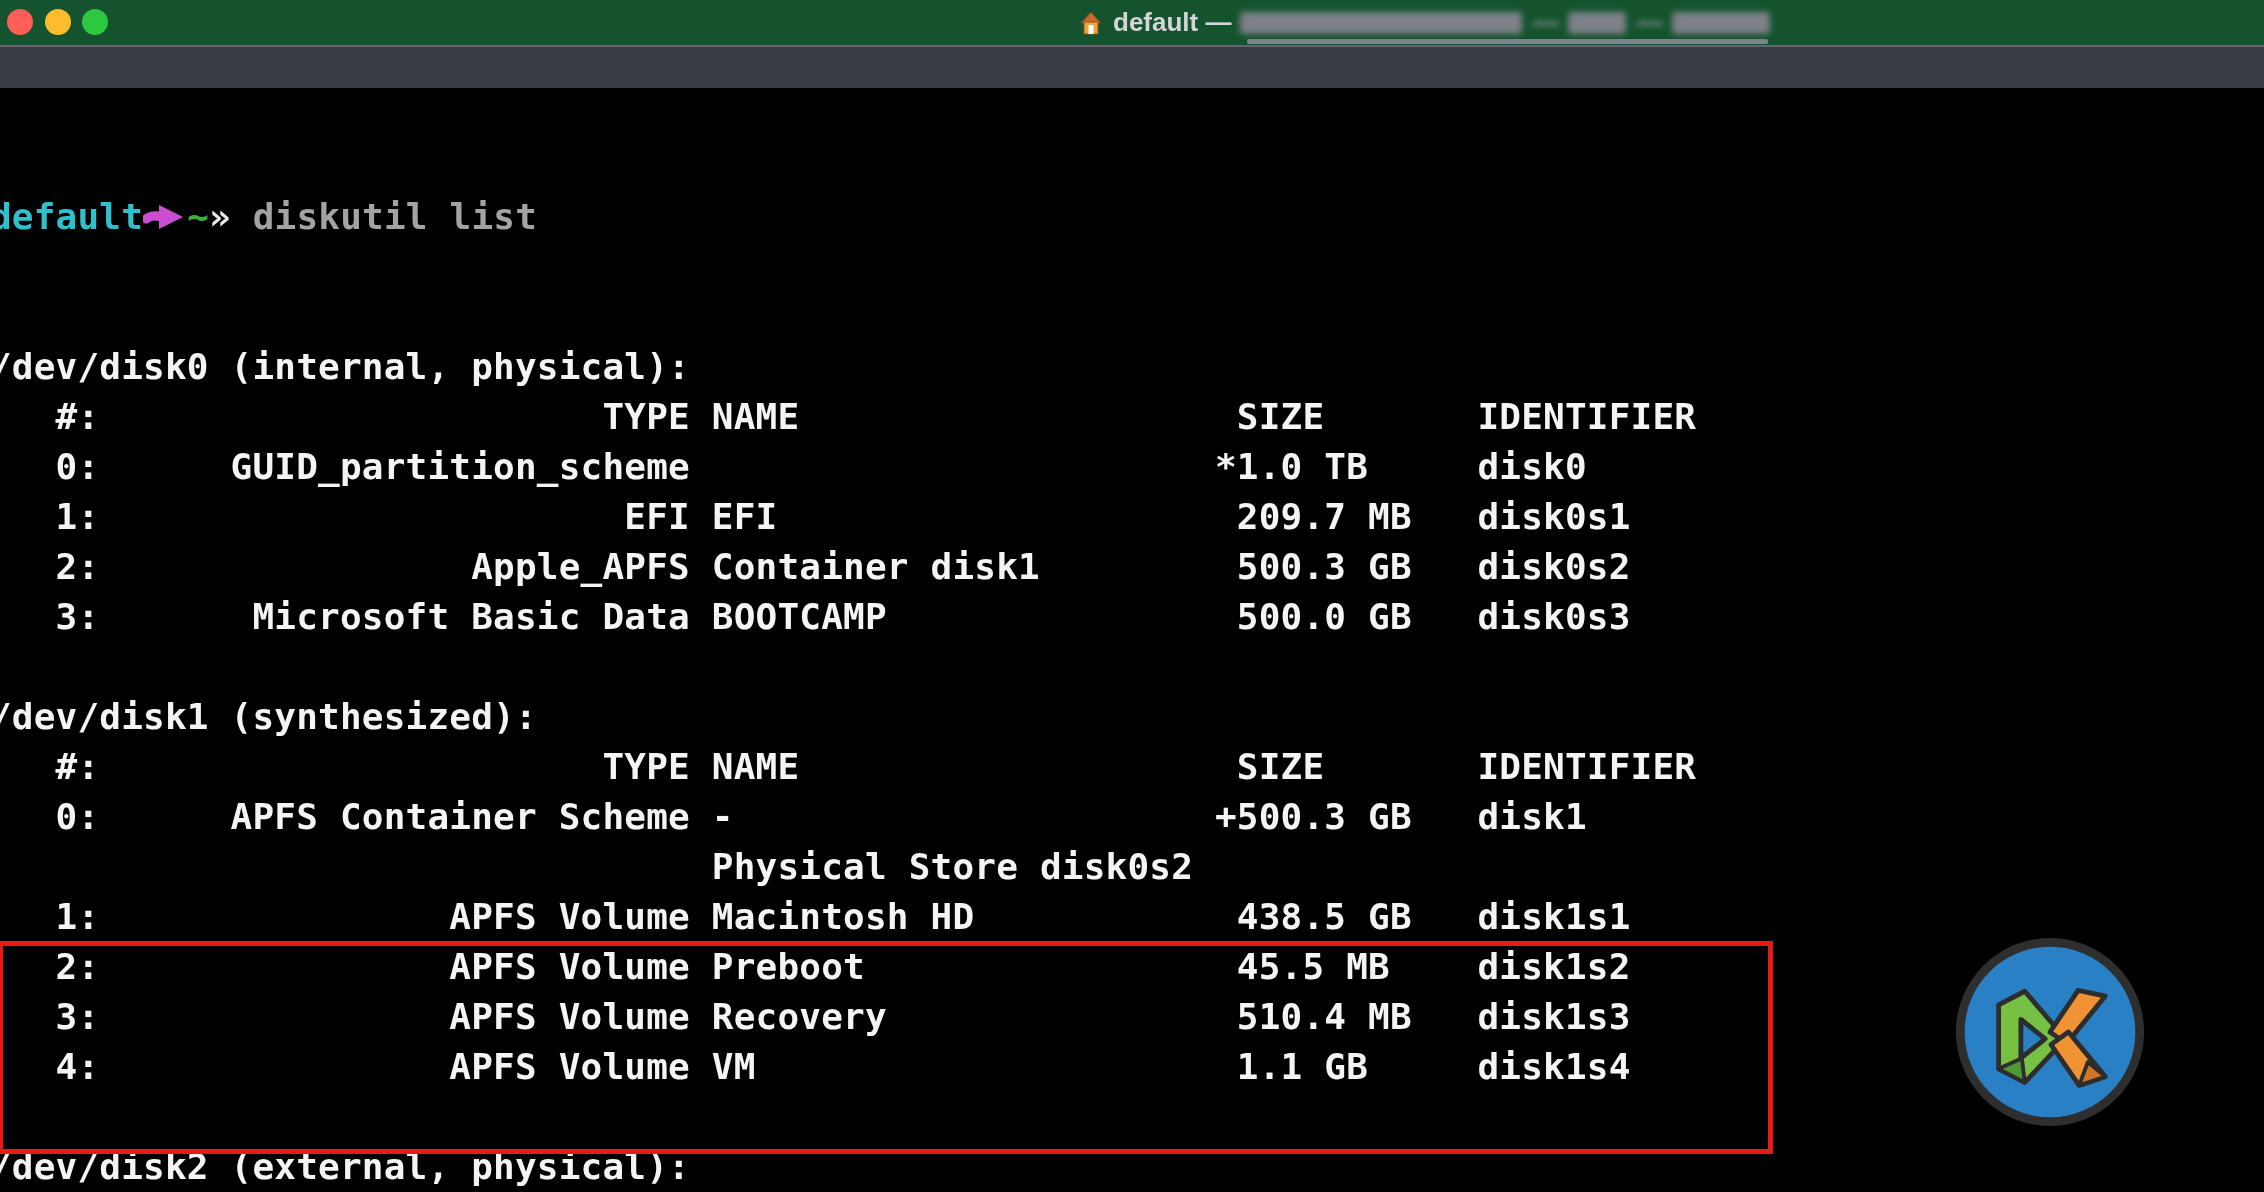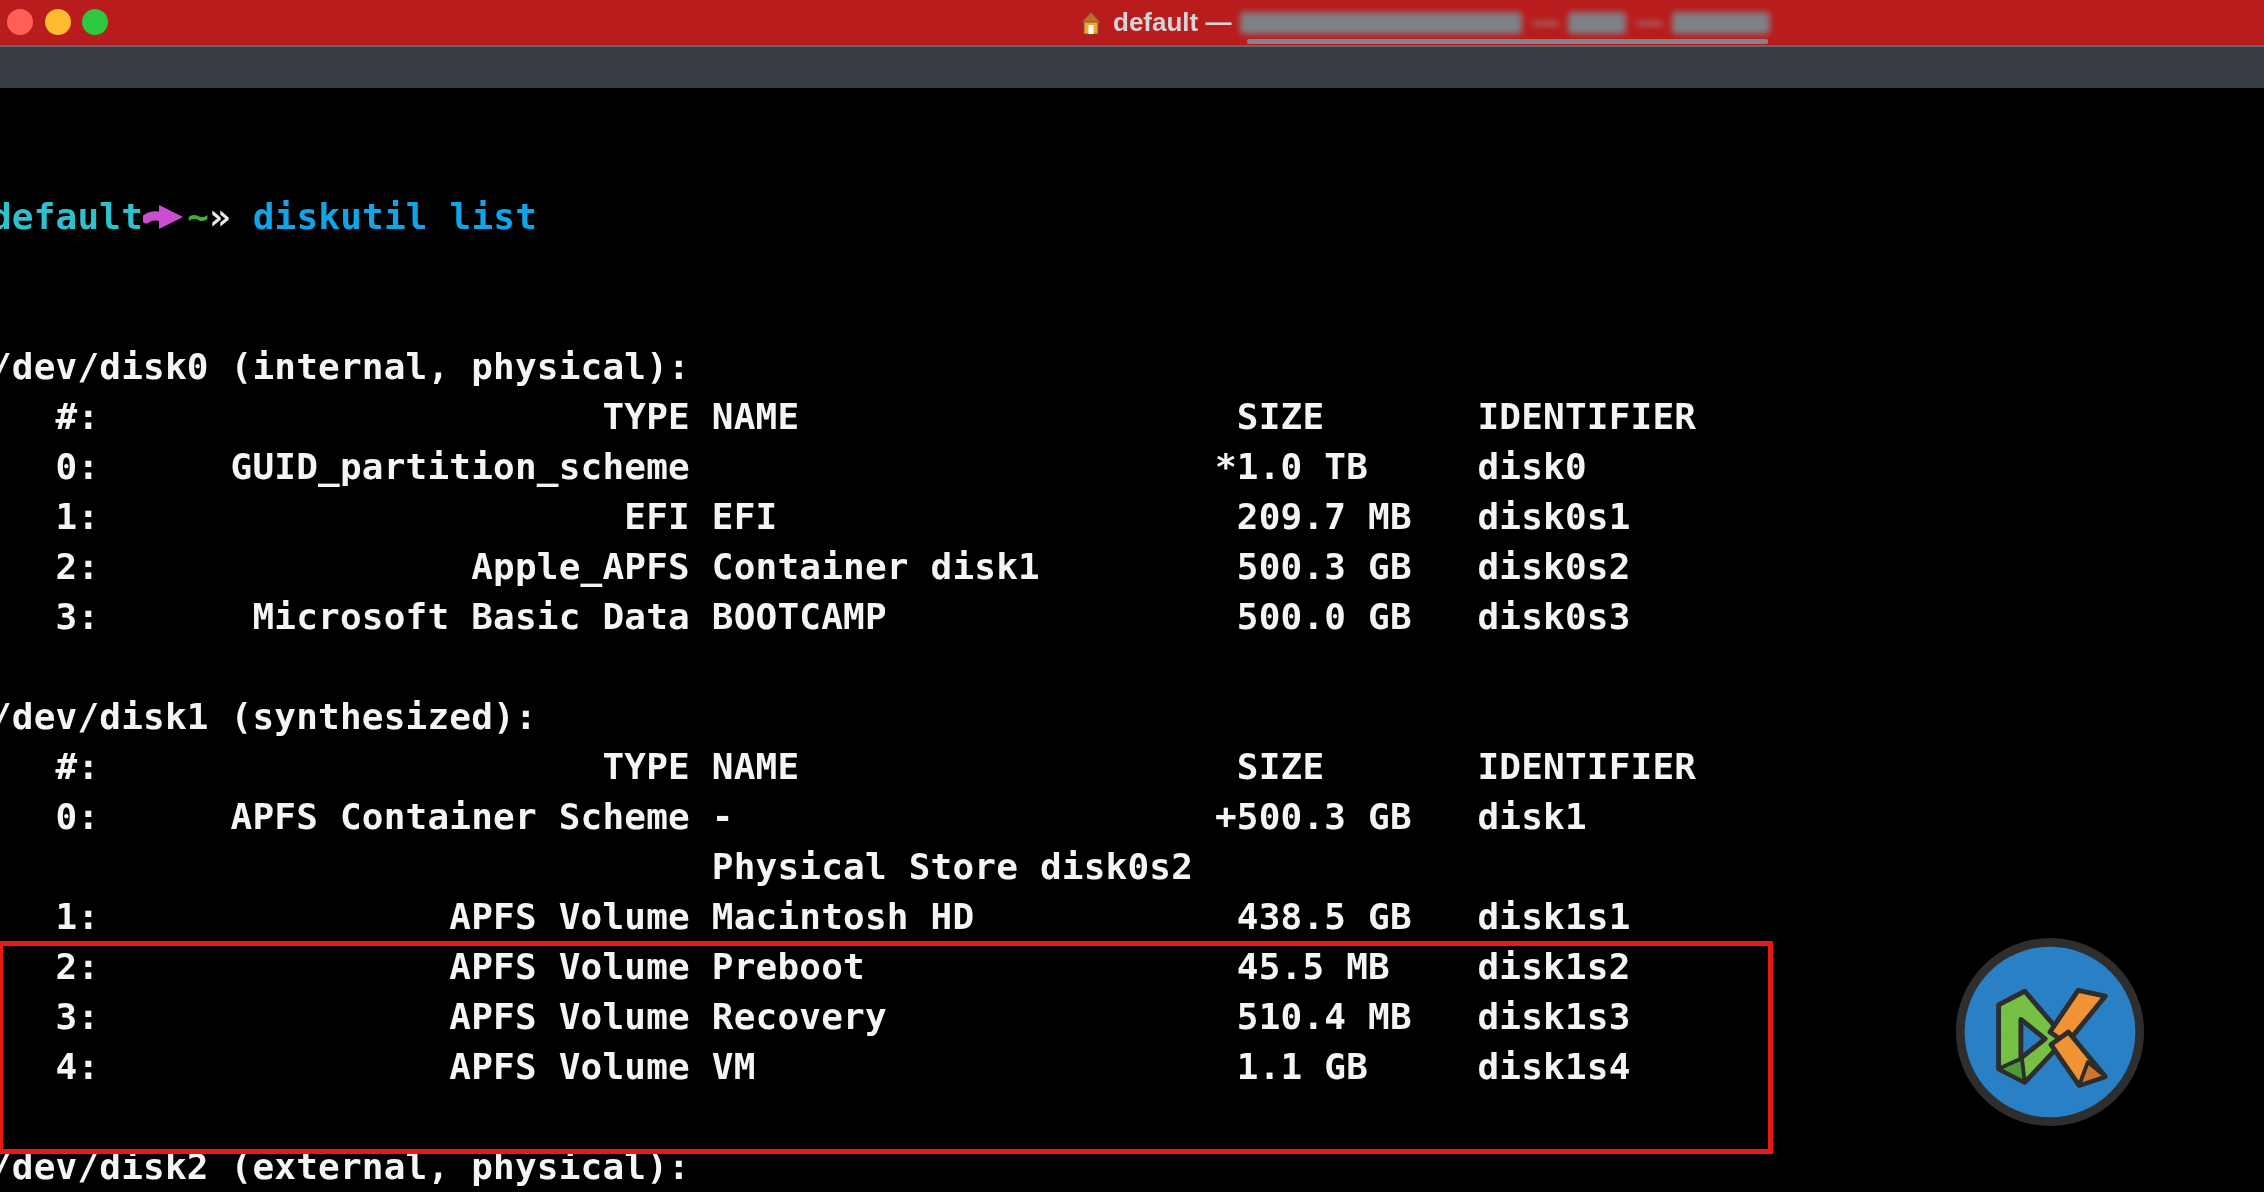--- a/index.html
+++ b/index.html
@@ -4,21 +4,21 @@
 <style>
   html,body{margin:0;padding:0;background:#000;}
   body{
     width:2264px;height:1192px;position:relative;overflow:hidden;
     font-family:"Liberation Sans",sans-serif;
   }
 
   
   .titlebar{
     position:absolute;left:0;top:0;width:2264px;height:45px;
-    background:#b91c1c;
+    background:#14532d;
   }
   .divider{
     position:absolute;left:0;top:45px;width:2264px;height:2px;background:#63666d;
   }
   .tabbar{
     position:absolute;left:0;top:47px;width:2264px;height:41px;background:#393d46;
   }
   .traffic{position:absolute;top:9px;width:26px;height:26px;border-radius:50%;}
   .tl-close{left:7px;background:#ff5f57;}
   .tl-min{left:45px;background:#febc2e;}
@@ -52,21 +52,21 @@
   .term-inner{
     position:absolute;left:-10px;top:4px;
     font:bold 36px/50px "DejaVu Sans Mono",monospace;
     letter-spacing:0.2px;color:#f4f4f4;white-space:pre;
   }
   .prompt-line{height:50px;white-space:pre;}
   .p-host{color:#2fc0cd;}
   .p-arrow{display:inline-block;width:44px;height:30px;vertical-align:-3px;}
   .p-path{color:#3fae38;}
   .p-caret{color:#e9e9e9;}
-  .p-cmd{color:#0ea5e9;}
+  .p-cmd{color:#a3a3a3;}
   .term-output{margin:0;font:inherit;letter-spacing:inherit;color:inherit;}
 
   
   .highlight-box{
     position:absolute;left:-2px;top:941px;width:1775px;height:213px;
     border:5px solid #e81a17;box-sizing:border-box;
     pointer-events:none;
   }
 
   

